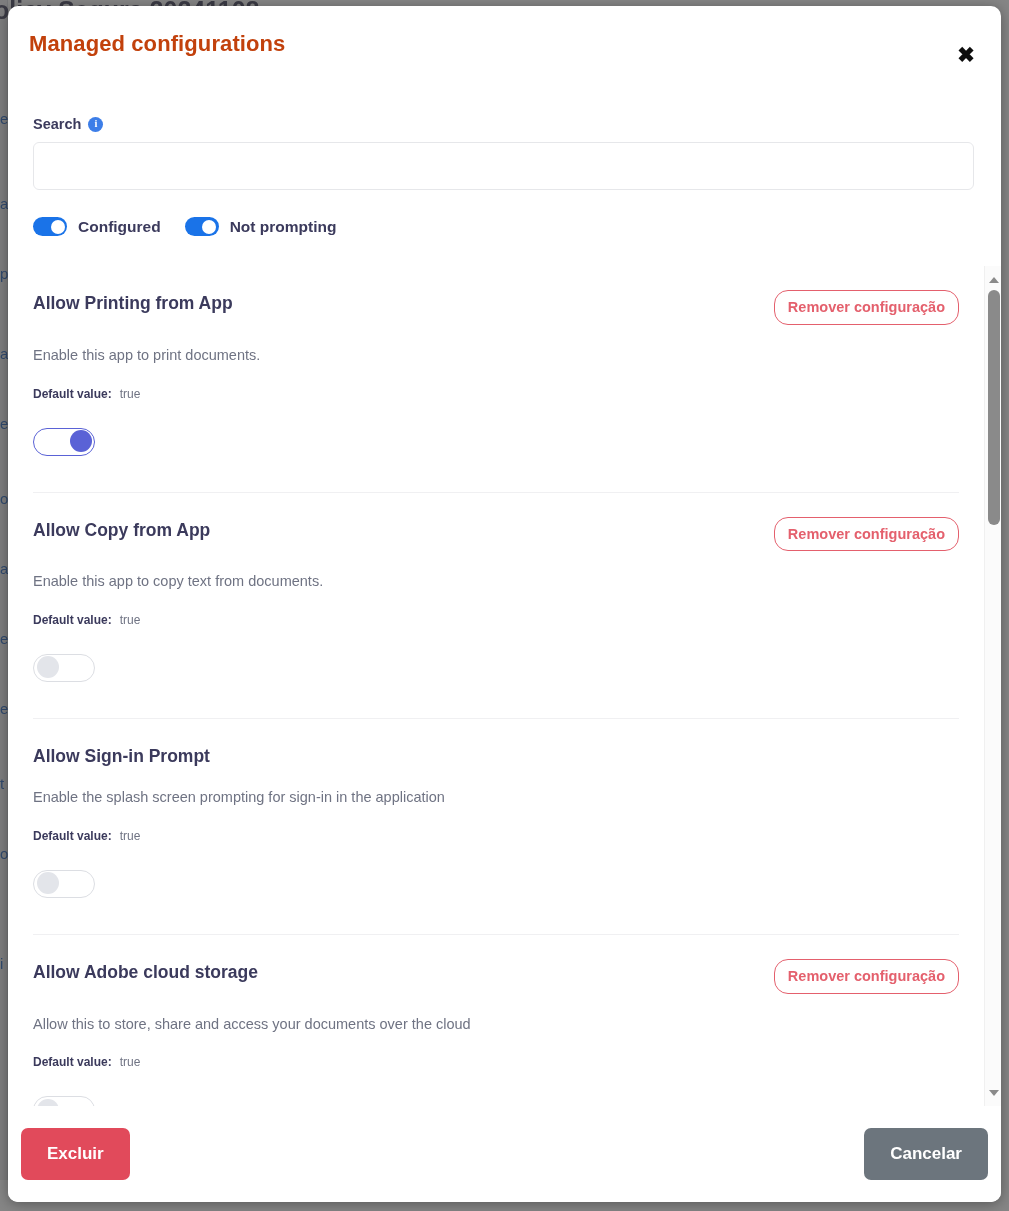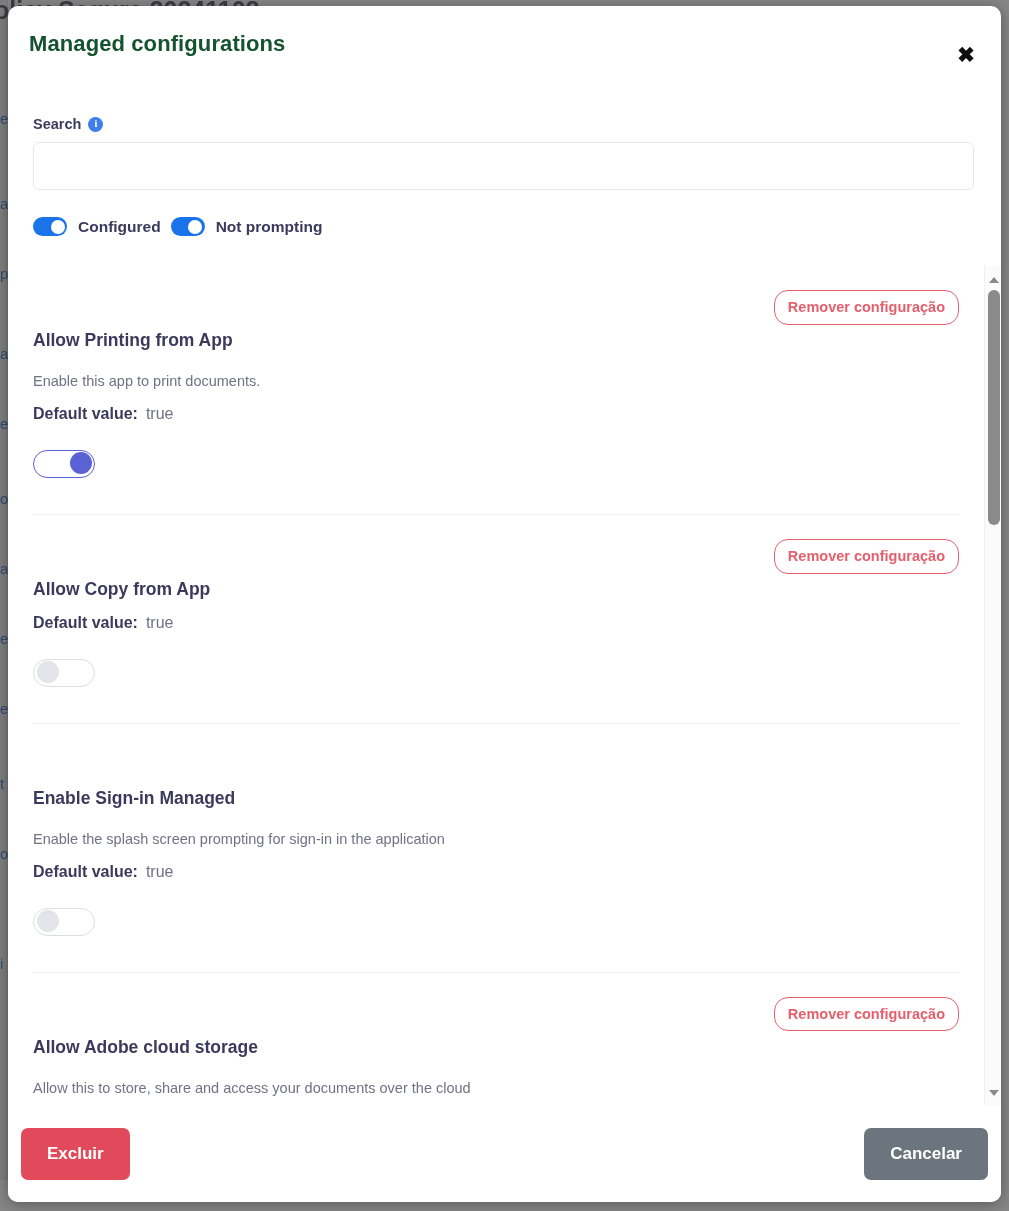--- a/index.html
+++ b/index.html
@@ -75,21 +75,21 @@
     position: relative;
     height: 78px;
     flex: 0 0 78px;
   }
   .modal-title {
     position: absolute;
     left: 21px;
     top: 25px;
     font-size: 22px;
     font-weight: bold;
-    color: #14532d;
+    color: #c2410c;
     letter-spacing: 0.1px;
   }
   .close-btn {
     position: absolute;
     right: 23px;
     top: 36px;
     width: 24px; height: 24px;
     border: none;
     background: transparent;
     cursor: pointer;
@@ -143,21 +143,21 @@
     font-size: 15px;
     color: #3b3a5c;
     padding: 0 14px;
     outline: none;
     font-family: "Liberation Sans", sans-serif;
   }
 
   .filter-row {
     display: flex;
     align-items: center;
-    gap: 10px;
+    gap: 24px;
     margin-top: 27px;
     padding-bottom: 30px;
   }
   .filter-item {
     display: flex;
     align-items: center;
     gap: 11px;
     cursor: pointer;
   }
   .filter-label {
@@ -209,21 +209,20 @@
     align-items: flex-start;
     justify-content: space-between;
     padding-top: 24px;
   }
   .cfg-title {
     font-size: 17.5px;
     font-weight: bold;
     color: #3b3a5c;
     line-height: 1.2;
     padding-top: 3px;
-    margin-top: 37px;
   }
   .btn-remove {
     border: 1px solid #e4606d;
     color: #e4606d;
     background: #fff;
     border-radius: 14px;
     font-size: 14.5px;
     font-weight: bold;
     padding: 8px 13px;
     cursor: pointer;
@@ -231,22 +230,22 @@
     font-family: "Liberation Sans", sans-serif;
     line-height: 1.15;
   }
   .cfg-desc {
     font-size: 14.5px;
     color: #6f7383;
     margin-top: 21px;
     line-height: 1.3;
   }
   .cfg-default {
-    margin-top: 14px;
-    font-size: 16px;
+    margin-top: 22px;
+    font-size: 12px;
     color: #3b3a5c;
   }
   .cfg-default b { font-weight: bold; }
   .cfg-default span.val {
     color: #6f7383;
     margin-left: 8px;
     font-weight: normal;
   }
   .cfg-toggle-row {
     margin-top: 27px;
@@ -416,31 +415,32 @@
         <div class="cfg-toggle-row">
           <span class="sw-cfg on"></span>
         </div>
       </div>
 
       <div class="cfg-item">
         <div class="cfg-head">
           <div class="cfg-title">Allow Copy from App</div>
           <button class="btn-remove">Remover configuração</button>
         </div>
+        <div class="cfg-desc">Enable this app to copy text from documents.</div>
         <div class="cfg-default">
           <b>Default value:</b><span class="val">true</span>
         </div>
         <div class="cfg-toggle-row">
           <span class="sw-cfg off"></span>
         </div>
       </div>
 
       <div class="cfg-item">
         <div class="cfg-head">
-          <div class="cfg-title">Enable Sign-in Managed</div>
+          <div class="cfg-title">Allow Sign-in Prompt</div>
         </div>
         <div class="cfg-desc">Enable the splash screen prompting for sign-in in the application</div>
         <div class="cfg-default">
           <b>Default value:</b><span class="val">true</span>
         </div>
         <div class="cfg-toggle-row">
           <span class="sw-cfg off"></span>
         </div>
       </div>
 

